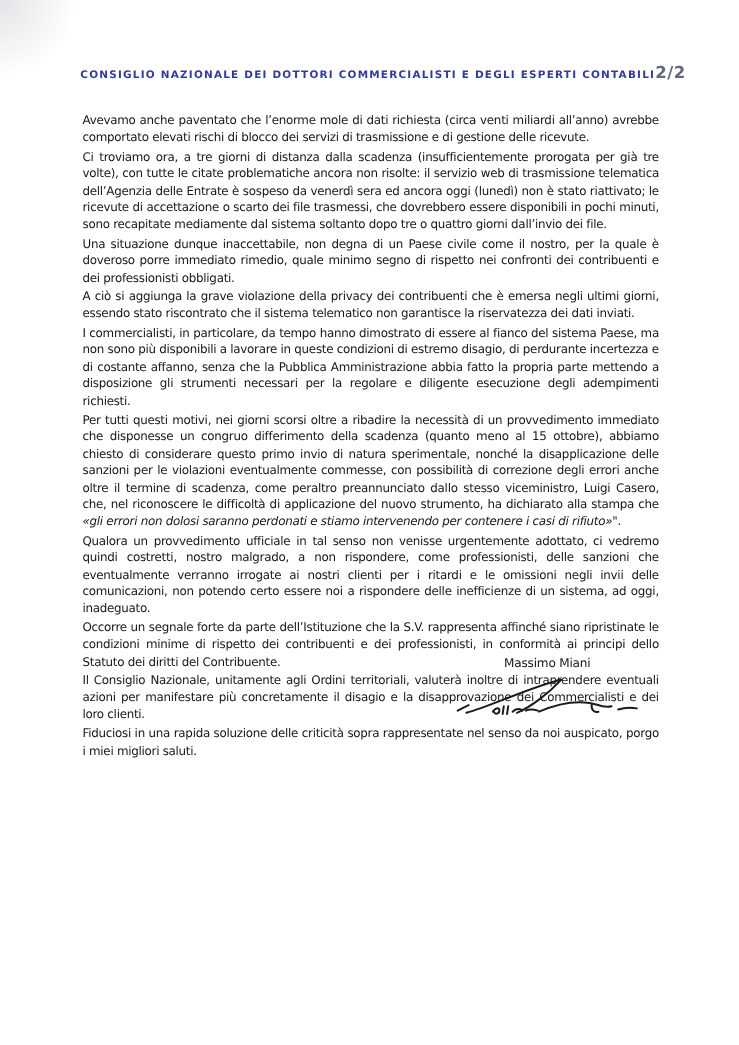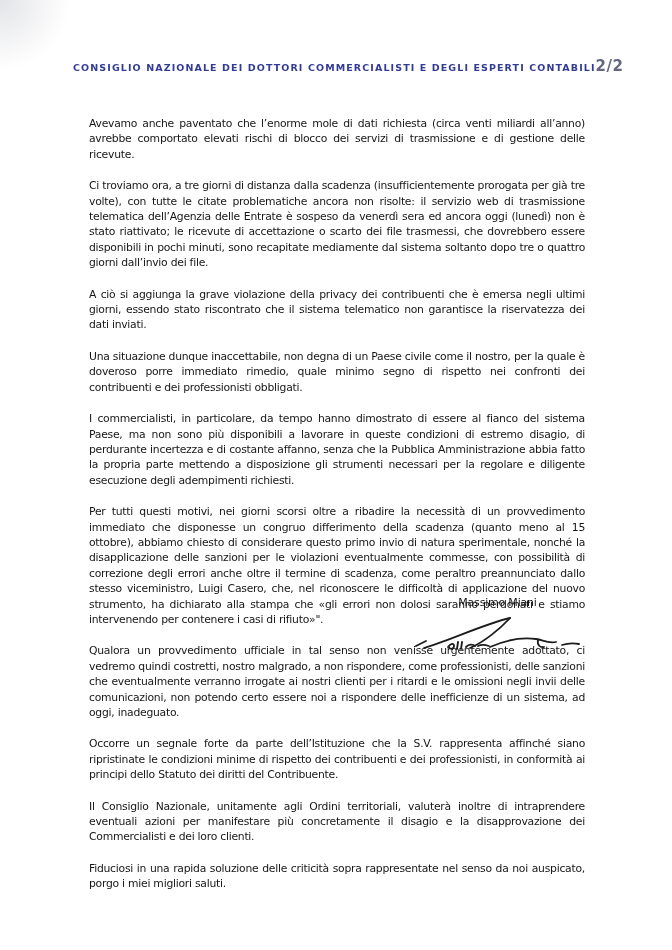--- a/index.html
+++ b/index.html
@@ -44,24 +44,25 @@
     top: 100px;
     left: 73px;
     width: 528px;
     color: #161616;
     font-size: 10.8px;
     letter-spacing: -0.25px;
     line-height: 15.4px;
     text-align: justify;
   }
   .letter-body p {
-    margin: 16px;
+    margin: 2px;
     padding: 0;
   }
   .italic {
+    font-style: italic;
   }
   .signature-block {
     position: absolute;
     top: 596px;
     left: 405px;
     width: 185px;
     text-align: center;
   }
   .signer-name {
     color: #161616;
@@ -79,22 +80,22 @@
 <div class="page">
 
   <div class="header-row">
     <span class="header-title">CONSIGLIO NAZIONALE DEI DOTTORI COMMERCIALISTI E DEGLI ESPERTI CONTABILI</span>
     <span class="page-number">2/2</span>
   </div>
 
   <div class="letter-body">
     <p>Avevamo anche paventato che l’enorme mole di dati richiesta (circa venti miliardi all’anno) avrebbe comportato elevati rischi di blocco dei servizi di trasmissione e di gestione delle ricevute.</p>
     <p>Ci troviamo ora, a tre giorni di distanza dalla scadenza (insufficientemente prorogata per già tre volte), con tutte le citate problematiche ancora non risolte: il servizio web di trasmissione telematica dell’Agenzia delle Entrate è sospeso da venerdì sera ed ancora oggi (lunedì) non è stato riattivato; le ricevute di accettazione o scarto dei file trasmessi, che dovrebbero essere disponibili in pochi minuti, sono recapitate mediamente dal sistema soltanto dopo tre o quattro giorni dall’invio dei file.</p>
+    <p>Una situazione dunque inaccettabile, non degna di un Paese civile come il nostro, per la quale è doveroso porre immediato rimedio, quale minimo segno di rispetto nei confronti dei contribuenti e dei professionisti obbligati.</p>
     <p>A ciò si aggiunga la grave violazione della privacy dei contribuenti che è emersa negli ultimi giorni, essendo stato riscontrato che il sistema telematico non garantisce la riservatezza dei dati inviati.</p>
-    <p>Una situazione dunque inaccettabile, non degna di un Paese civile come il nostro, per la quale è doveroso porre immediato rimedio, quale minimo segno di rispetto nei confronti dei contribuenti e dei professionisti obbligati.</p>
     <p>I commercialisti, in particolare, da tempo hanno dimostrato di essere al fianco del sistema Paese, ma non sono più disponibili a lavorare in queste condizioni di estremo disagio, di perdurante incertezza e di costante affanno, senza che la Pubblica Amministrazione abbia fatto la propria parte mettendo a disposizione gli strumenti necessari per la regolare e diligente esecuzione degli adempimenti richiesti.</p>
     <p><span>Per tutti questi motivi, nei giorni scorsi oltre a ribadire la necessità di un provvedimento immediato che disponesse un congruo differimento della scadenza (quanto meno al 15 ottobre), abbiamo chiesto di considerare questo primo invio di natura sperimentale, nonché la disapplicazione delle sanzioni per le violazioni eventualmente commesse, con possibilità di correzione degli errori anche oltre il termine di scadenza, come peraltro preannunciato dallo stesso viceministro, Luigi Casero, che, nel riconoscere le difficoltà di applicazione del nuovo strumento, ha dichiarato alla stampa che </span><span class="italic">«gli errori non dolosi saranno perdonati e stiamo intervenendo per contenere i casi di rifiuto»</span><span>".</span></p>
     <p>Qualora un provvedimento ufficiale in tal senso non venisse urgentemente adottato, ci vedremo quindi costretti, nostro malgrado, a non rispondere, come professionisti, delle sanzioni che eventualmente verranno irrogate ai nostri clienti per i ritardi e le omissioni negli invii delle comunicazioni, non potendo certo essere noi a rispondere delle inefficienze di un sistema, ad oggi, inadeguato.</p>
     <p>Occorre un segnale forte da parte dell’Istituzione che la S.V. rappresenta affinché siano ripristinate le condizioni minime di rispetto dei contribuenti e dei professionisti, in conformità ai principi dello Statuto dei diritti del Contribuente.</p>
     <p>Il Consiglio Nazionale, unitamente agli Ordini territoriali, valuterà inoltre di intraprendere eventuali azioni per manifestare più concretamente il disagio e la disapprovazione dei Commercialisti e dei loro clienti.</p>
     <p>Fiduciosi in una rapida soluzione delle criticità sopra rappresentate nel senso da noi auspicato, porgo i miei migliori saluti.</p>
   </div>
 
   <div class="signature-block">
     <div class="signer-name">Massimo Miani</div>

